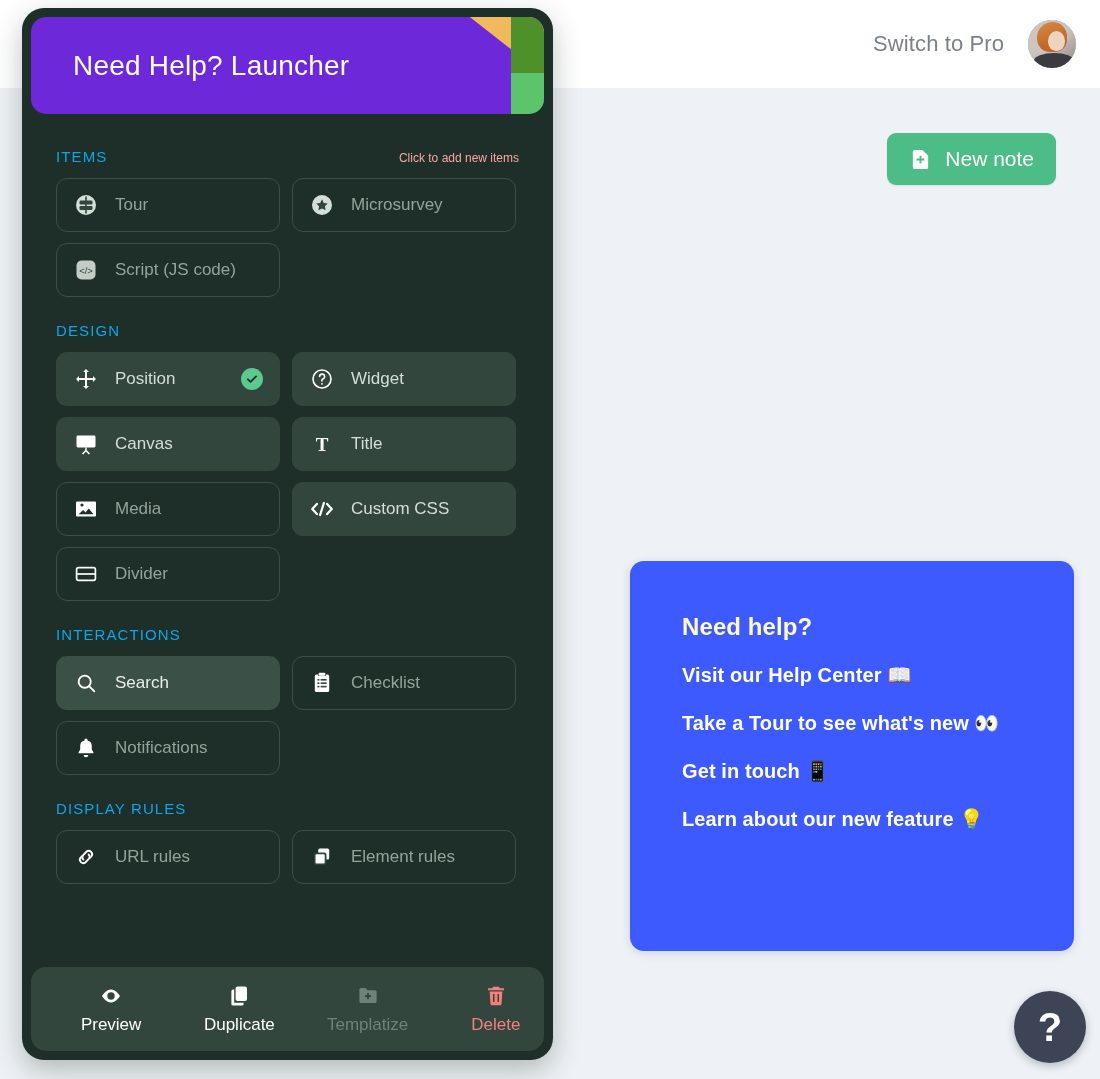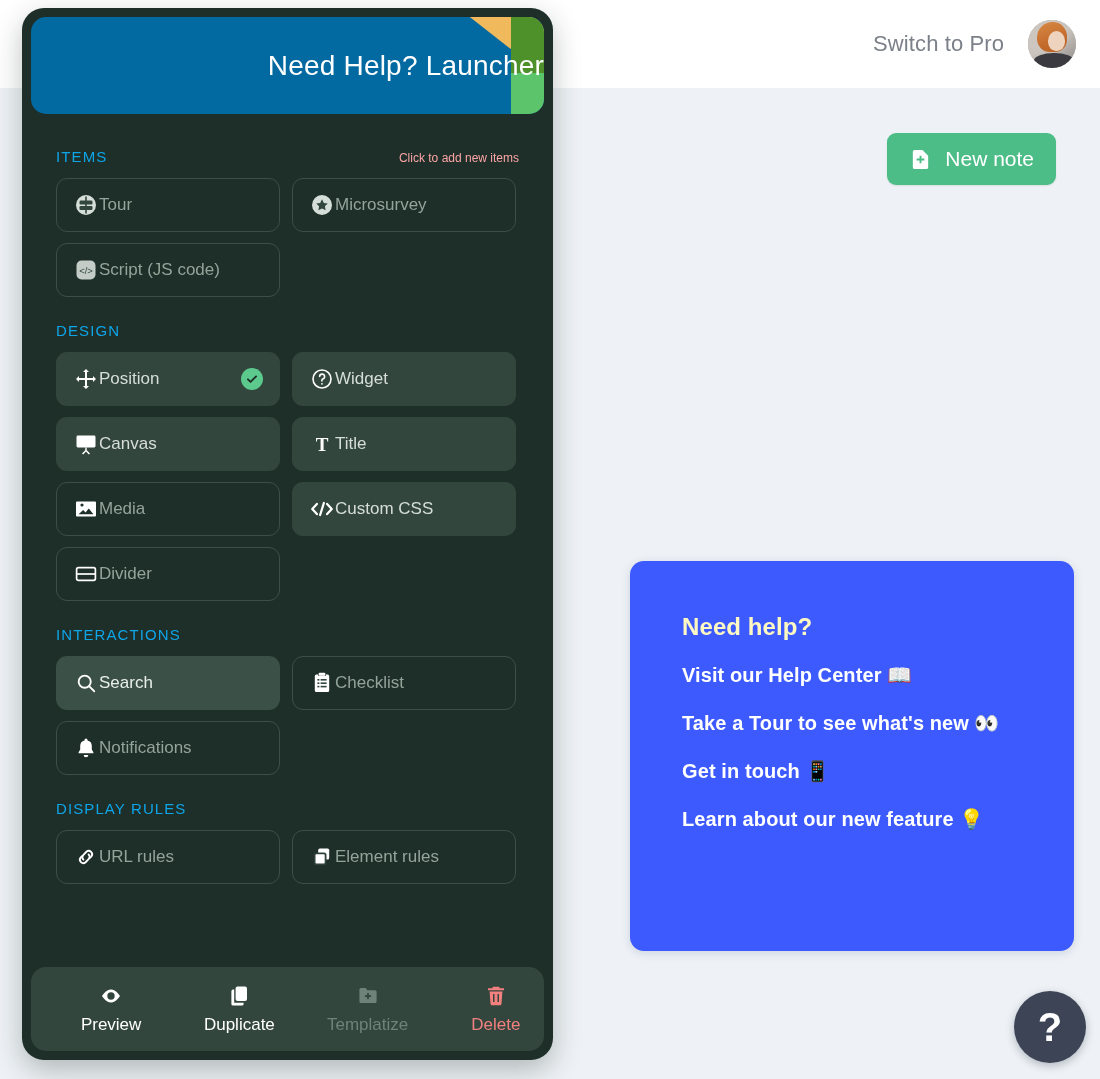--- a/index.html
+++ b/index.html
@@ -109,27 +109,26 @@
     overflow: hidden;
     z-index: 3;
     display: flex;
     flex-direction: column;
   }
 
   .launcher-header {
     position: relative;
     margin: 9px 9px 0 9px;
     height: 97px;
-    background: #0369a1;
+    background: #6d28d9;
     border-radius: 15px;
     display: flex;
     align-items: center;
     overflow: hidden;
     flex: none;
-    justify-content: flex-end;
   }
   .launcher-header h1 {
     font-size: 28px;
     font-weight: 400;
     color: #ffffff;
     padding-left: 42px;
     letter-spacing: .2px;
     z-index: 2;
   }
   .corner-deco {
@@ -168,21 +167,21 @@
     grid-template-columns: 224px 224px;
     gap: 11px 12px;
   }
 
   .card {
     height: 54px;
     border-radius: 11px;
     display: flex;
     align-items: center;
     padding: 0 16px;
-    gap: 0;
+    gap: 16px;
     cursor: pointer;
     font-size: 17px;
     border: 1px solid transparent;
   }
   .card .label { flex: 1 1 auto; white-space: nowrap; }
   .card .ic { display: flex; align-items: center; justify-content: center; width: 26px; flex: none; }
 
   
   .card.outline {
     background: transparent;

